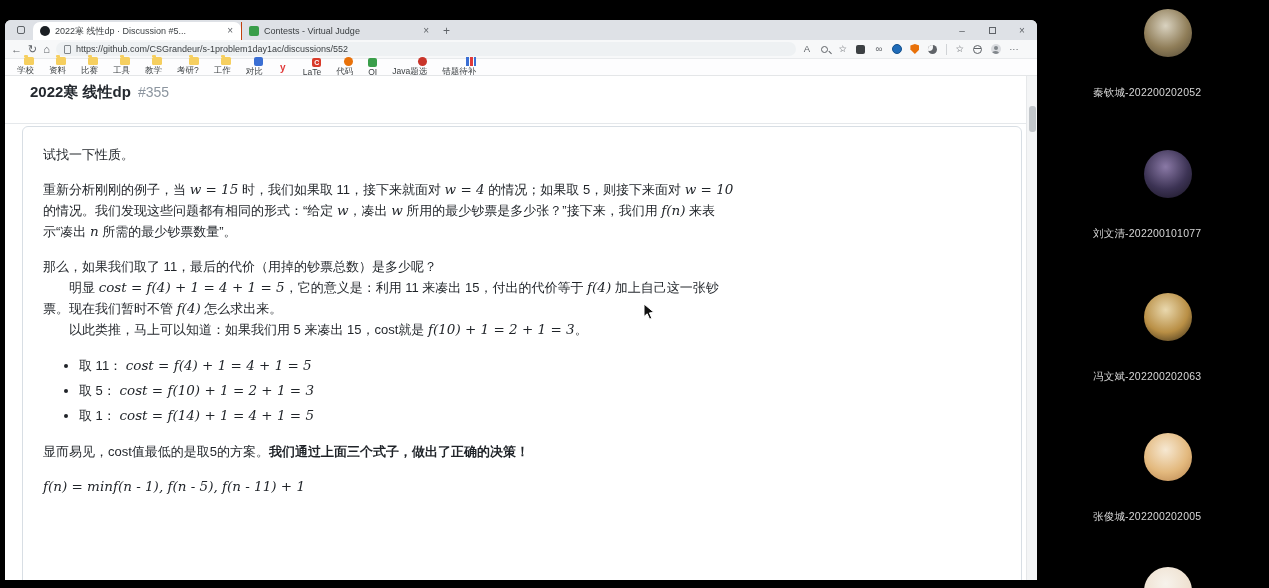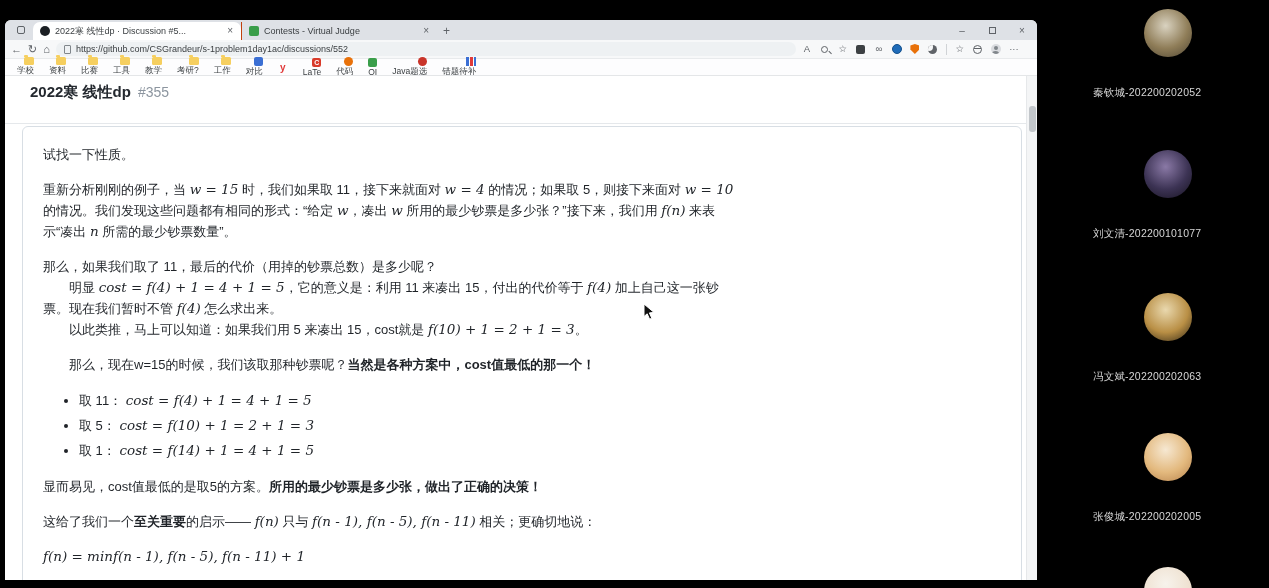--- a/index.html
+++ b/index.html
@@ -228,28 +228,26 @@
           <span class="pg-title">2022寒 线性dp</span>
           <span class="pg-number">#355</span>
         </div>
         <span class="return-top">Return to top</span>
       </div>
       <div class="body-card">
         <div class="md" id="discussion-body">
             <p><span>试找一下性质。</span></p>
             <p><span>重新分析刚刚的例子，当 </span><span class="math">w = 15</span><span> 时，我们如果取 11，接下来就面对 </span><span class="math">w = 4</span><span> 的情况；如果取 5，则接下来面对 </span><span class="math">w = 10</span><span> 的情况。我们发现这些问题都有相同的形式：“给定 </span><span class="math">w</span><span>，凑出 </span><span class="math">w</span><span> 所用的最少钞票是多少张？”接下来，我们用 </span><span class="math">f(n)</span><span> 来表示“凑出 </span><span class="math">n</span><span> 所需的最少钞票数量”。</span></p>
             <p><span>那么，如果我们取了 11，最后的代价（用掉的钞票总数）是多少呢？</span><br><span class="in"></span><span>明显 </span><span class="math">cost = f(4) + 1 = 4 + 1 = 5</span><span>，它的意义是：利用 11 来凑出 15，付出的代价等于 </span><span class="math">f(4)</span><span> 加上自己这一张钞票。现在我们暂时不管 </span><span class="math">f(4)</span><span> 怎么求出来。</span><br><span class="in"></span><span>以此类推，马上可以知道：如果我们用 5 来凑出 15，cost就是 </span><span class="math">f(10) + 1 = 2 + 1 = 3</span><span>。</span></p>
-            <p class="indent"><span>那么，现在w=15的时候，我们该取那种钞票呢？</span><strong>当然是各种方案中，cost值最低的那一个！</strong></p>
             <ul>
               <li><span>取 11：  </span><span class="math">cost = f(4) + 1 = 4 + 1 = 5</span></li>
               <li><span>取 5：  </span><span class="math">cost = f(10) + 1 = 2 + 1 = 3</span></li>
               <li><span>取 1：  </span><span class="math">cost = f(14) + 1 = 4 + 1 = 5</span></li>
             </ul>
-            <p><span>显而易见，cost值最低的是取5的方案。</span><strong>所用的最少钞票是多少张，做出了正确的决策！</strong></p>
-            <p><span>这给了我们一个</span><strong>至关重要</strong><span>的启示—— </span><span class="math">f(n)</span><span> 只与 </span><span class="math">f(n - 1), f(n - 5), f(n - 11)</span><span> 相关；更确切地说：</span></p>
+            <p><span>显而易见，cost值最低的是取5的方案。</span><strong>我们通过上面三个式子，做出了正确的决策！</strong></p>
             <p><span class="math">f(n) = minf(n - 1), f(n - 5), f(n - 11) + 1</span></p>
           </div>
       </div>
     </div>
 
     <div class="pg-scrollbar">
       <div class="pg-thumb"></div>
     </div>
   </div>
 

